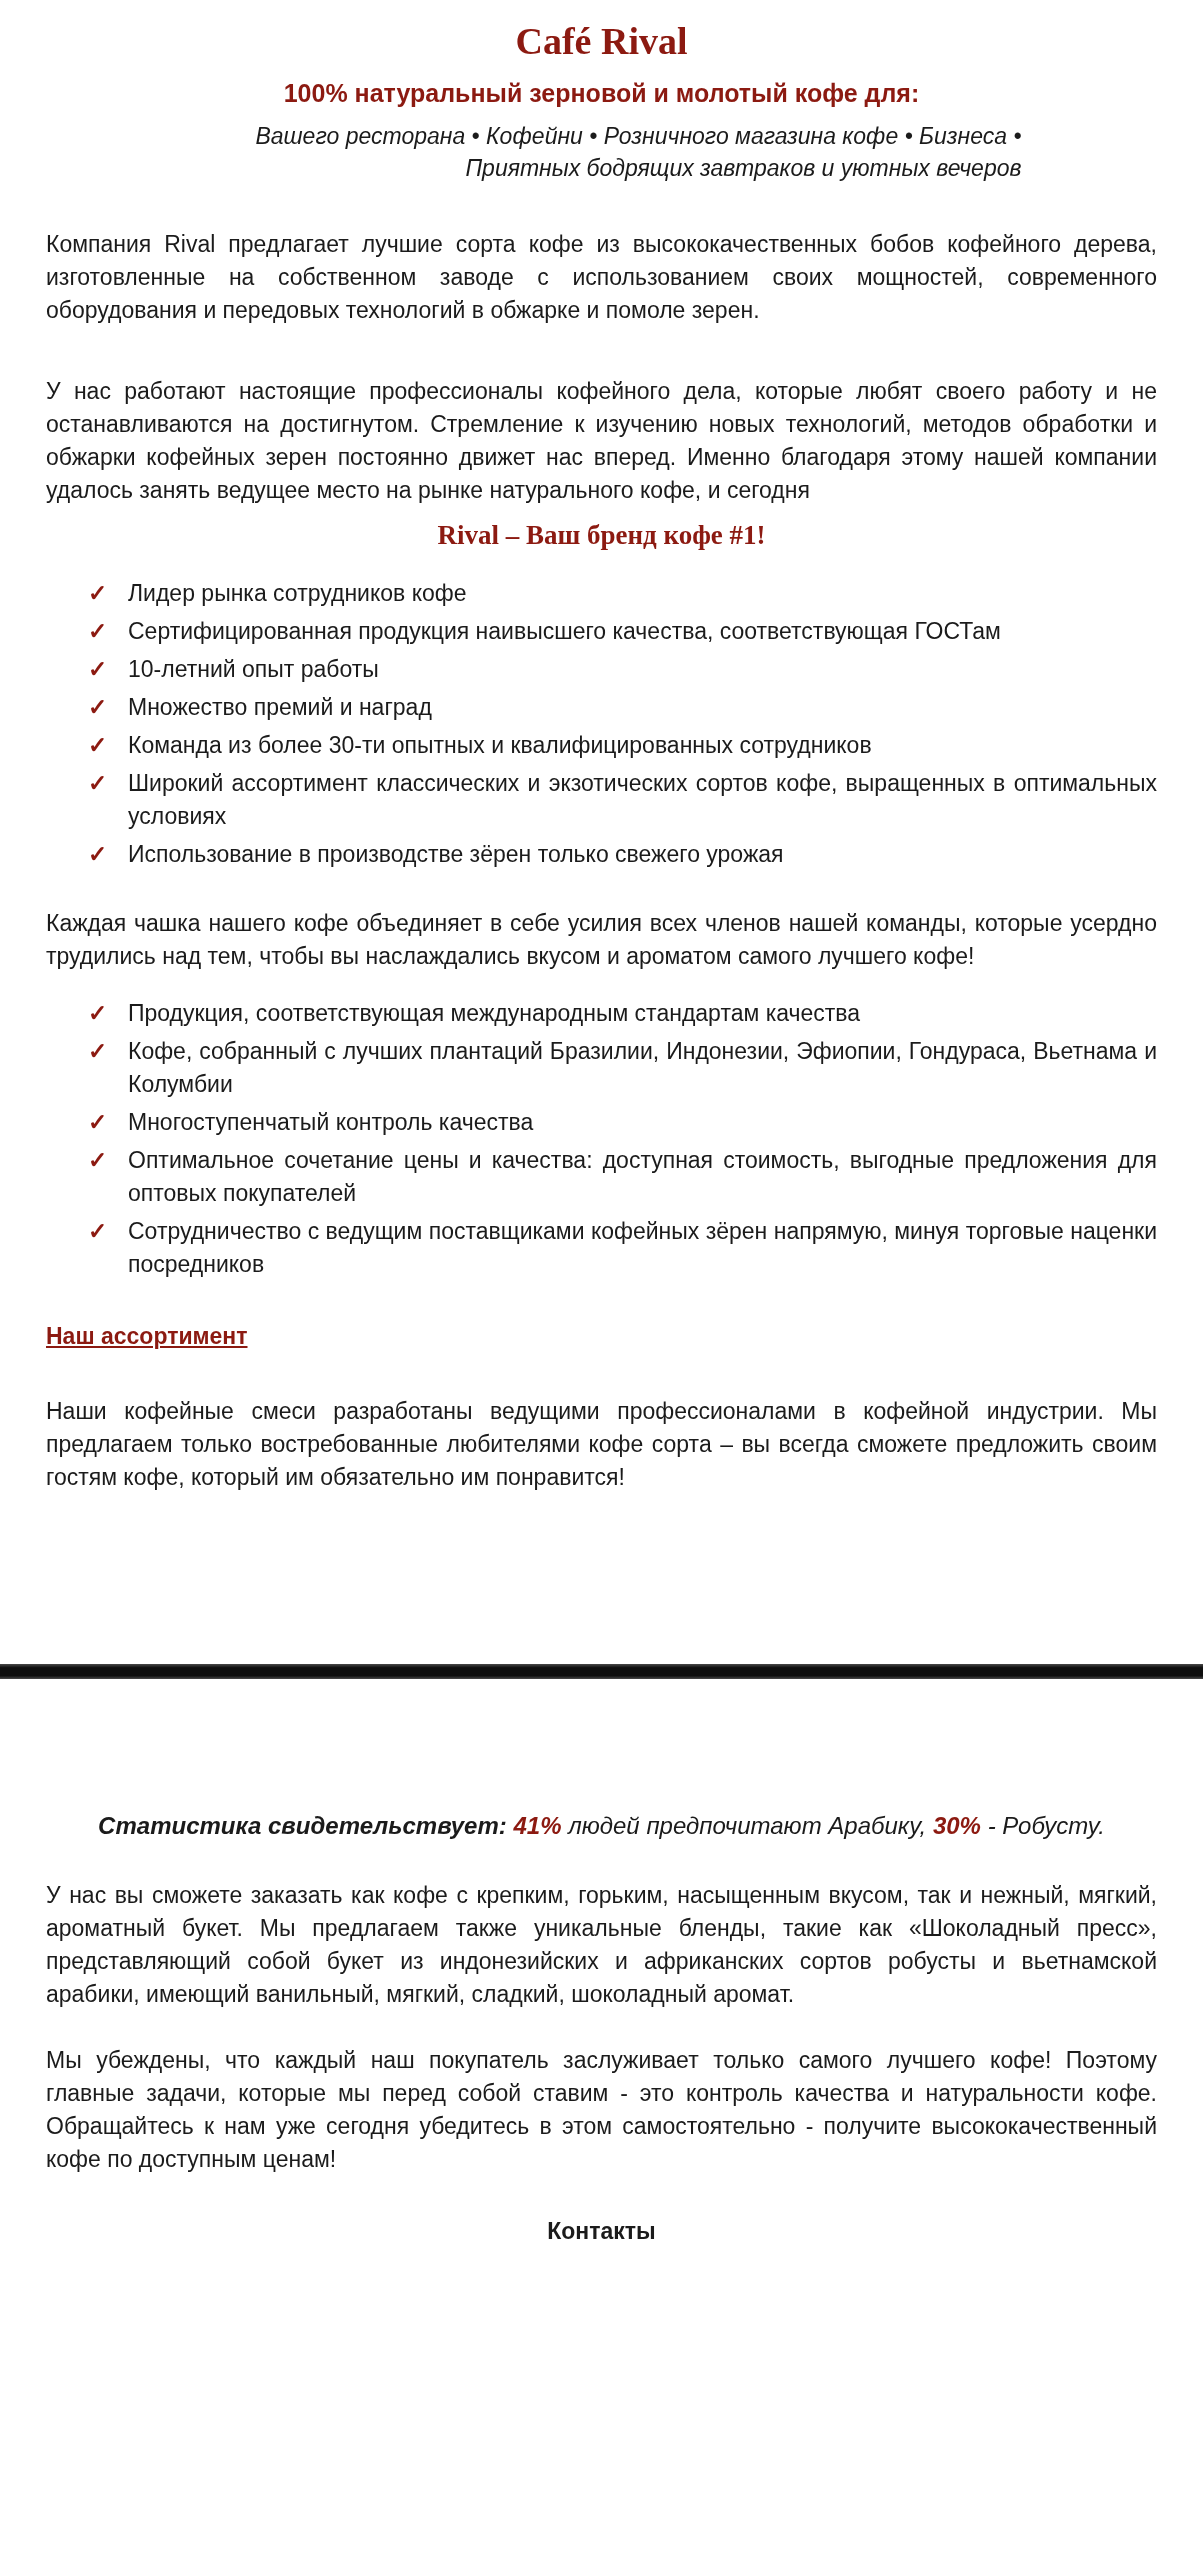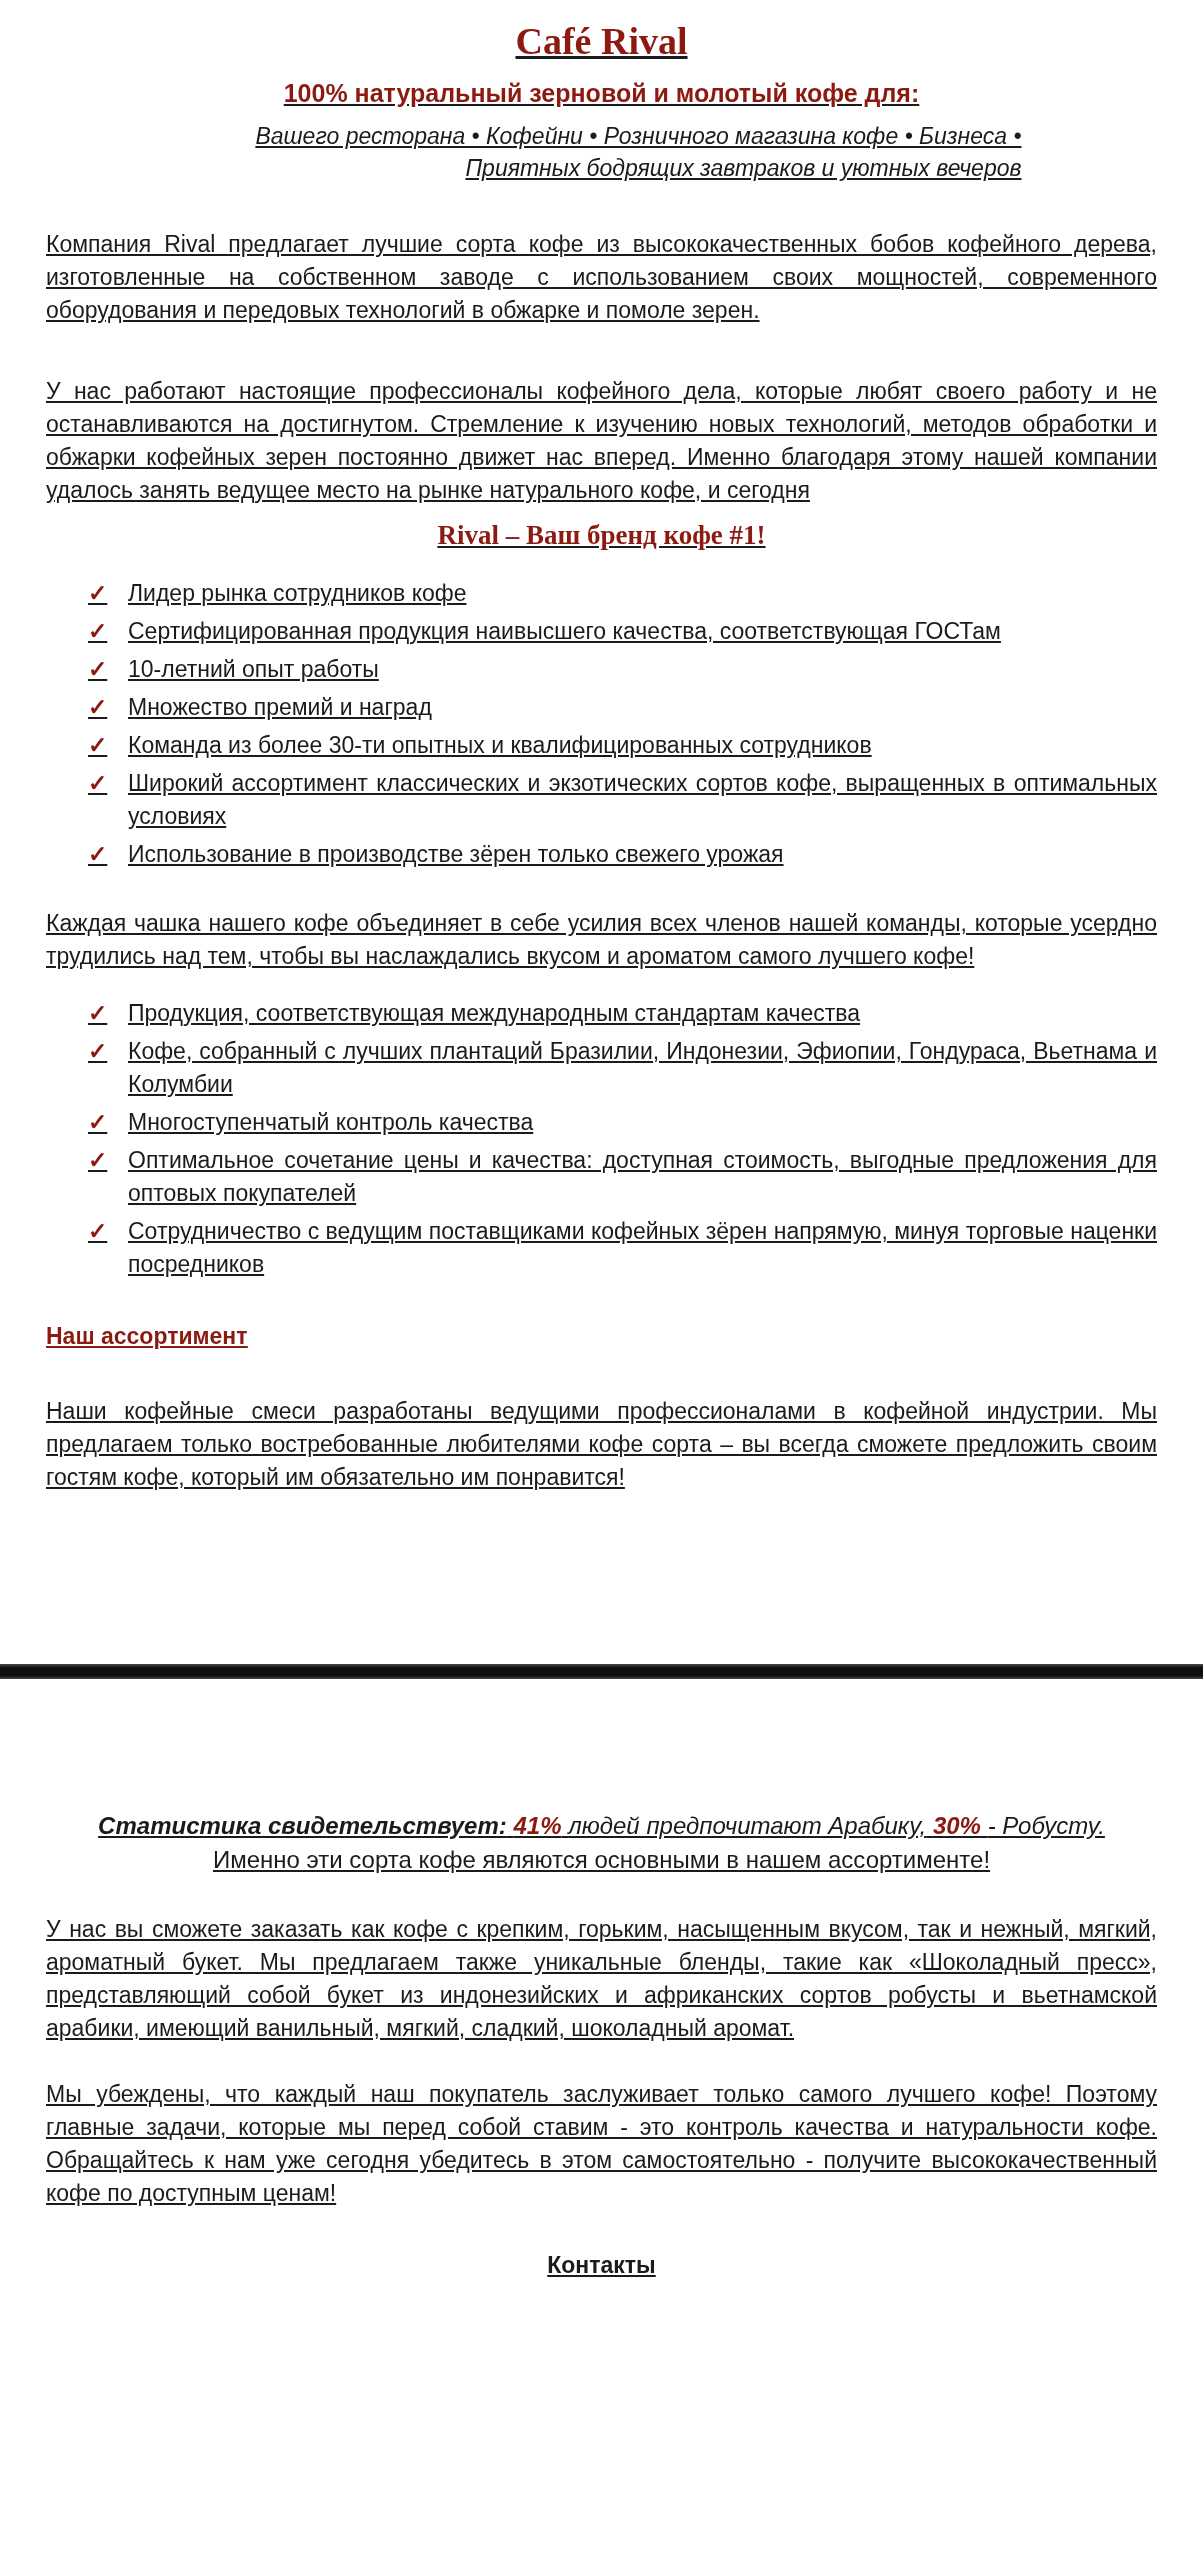--- a/index.html
+++ b/index.html
@@ -10,21 +10,21 @@
   html,body{background:#ffffff;}
   body{
     width:1203px;
     min-height:2553px;
     font-family:"Liberation Sans", sans-serif;
     font-size:23px;
     line-height:33px;
     color:var(--ink);
     overflow-x:hidden;
   }
-  .page{width:1203px;background:#fff;text-decoration:underline;}
+  .page{width:1203px;background:#fff;}
   .content{padding:0 46px;}
 
   .doc-title{
     padding-top:18px;
     text-align:center;
     font-family:"Liberation Serif", serif;
     font-weight:bold;
     font-size:38px;
     line-height:46px;
     color:var(--accent);
@@ -204,21 +204,20 @@
     <p class="body assort-p">Наши кофейные смеси разработаны ведущими профессионалами в кофейной индустрии. Мы предлагаем только востребованные любителями кофе сорта – вы всегда сможете предложить своим гостям кофе, который им обязательно им понравится!</p>
 
   </div>
 
   <div class="page-break"></div>
 
   <div class="content">
 
     <p class="stats-line"><span class="stats-intro">Статистика свидетельствует:</span> <span class="pct">41%</span> <span>людей предпочитают Арабику,</span> <span class="pct">30%</span> <span>- Робусту.</span></p>
 
-    <p class="stats-line2">Именно эти сорта кофе являются основными в нашем ассортименте!</p>
 
     <p class="body pg2-p1">У нас вы сможете заказать как кофе с крепким, горьким, насыщенным вкусом, так и нежный, мягкий, ароматный букет. Мы предлагаем также уникальные бленды, такие как «Шоколадный пресс», представляющий собой букет из индонезийских и африканских сортов робусты и вьетнамской арабики, имеющий ванильный, мягкий, сладкий, шоколадный аромат.</p>
 
     <p class="body pg2-p2">Мы убеждены, что каждый наш покупатель заслуживает только самого лучшего кофе! Поэтому главные задачи, которые мы перед собой ставим - это контроль качества и натуральности кофе. Обращайтесь к нам уже сегодня убедитесь в этом самостоятельно - получите высококачественный кофе по доступным ценам!</p>
 
     <div class="contacts">Контакты</div>
 
   </div>
 </div>
 

